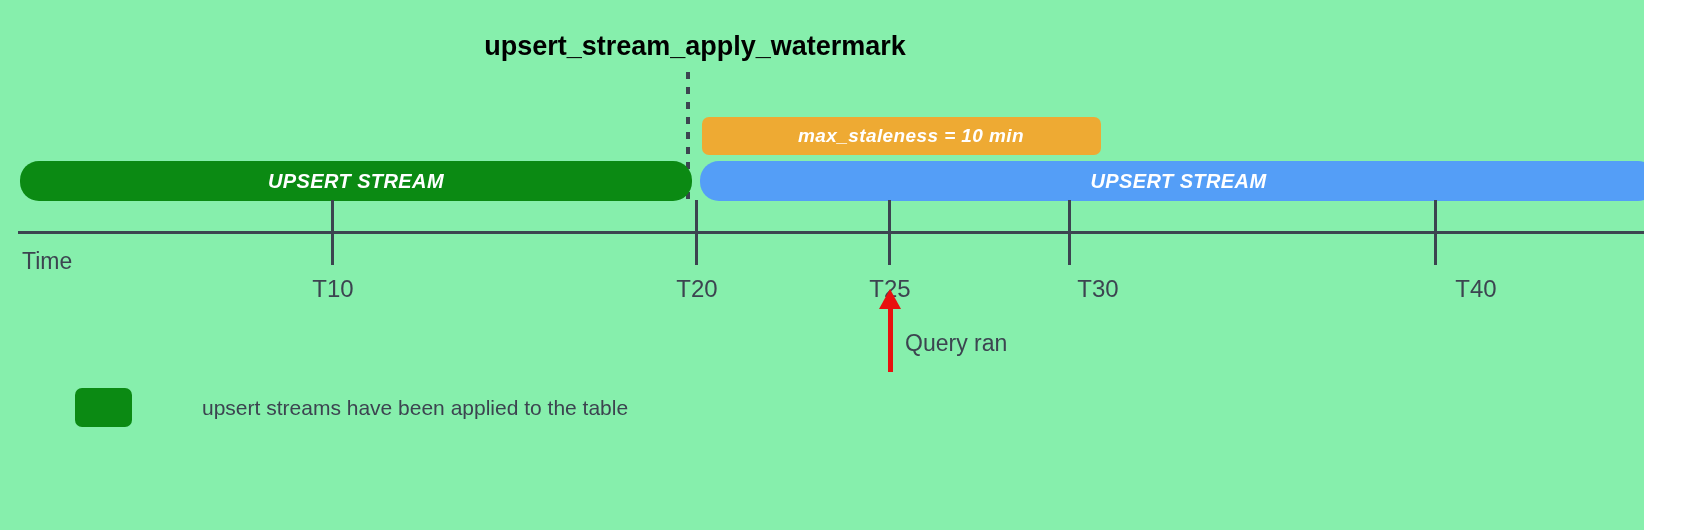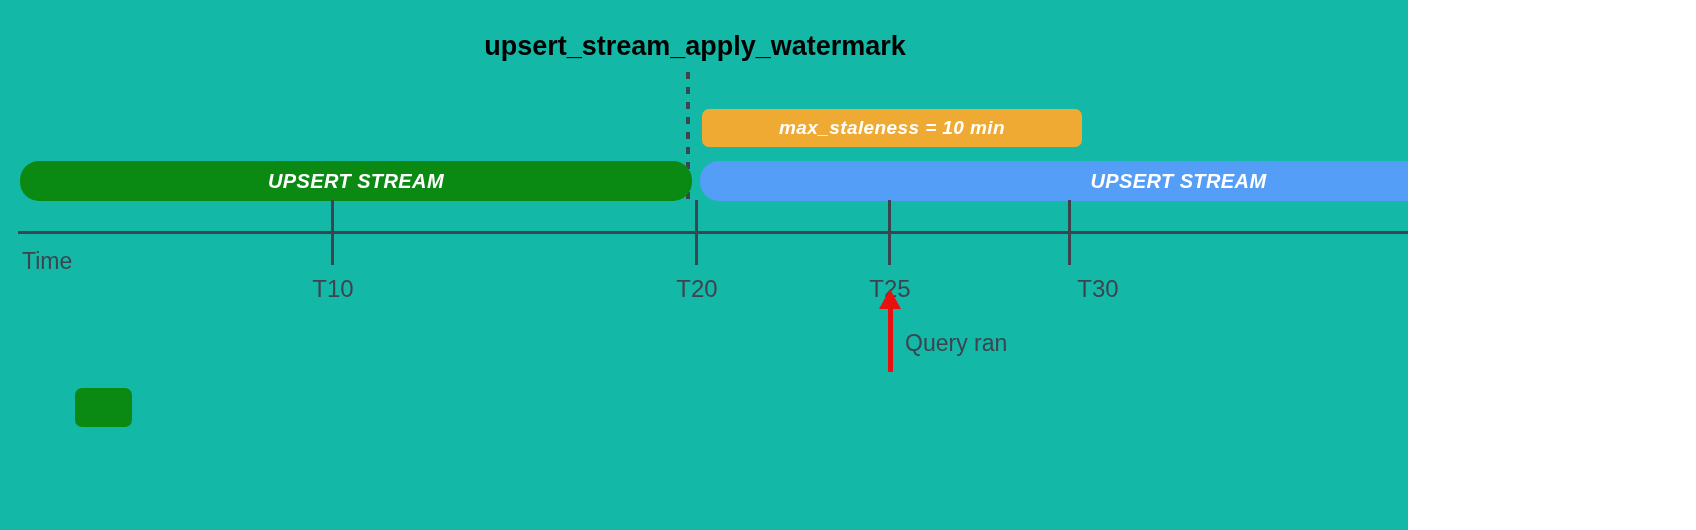--- a/index.html
+++ b/index.html
@@ -6,23 +6,23 @@
     margin: 0;
     padding: 0;
     background: #ffffff;
   }
   body {
     font-family: "Liberation Sans", sans-serif;
     -webkit-font-smoothing: antialiased;
   }
   #canvas {
     position: relative;
-    width: 1408px;
+    width: 1644px;
     height: 530px;
-    background: #14b8a6;
+    background: #86efac;
     overflow: hidden;
   }
 
   
   .diagram-title {
     position: absolute;
     left: 0;
     top: 31px;
     width: 1390px;
     text-align: center;
@@ -61,25 +61,26 @@
   .bar-label {
     font-size: 20px;
     font-weight: bold;
     font-style: italic;
     color: #ffffff;
     letter-spacing: 0.4px;
     white-space: nowrap;
   }
   .bar-staleness {
     left: 702px;
-    top: 109px;
+    top: 117px;
     width: 380px;
     height: 38px;
     background: #eeaa33;
     border-radius: 7px;
+    padding-left: 19px;
   }
   .bar-staleness .bar-label { font-size: 19px; }
 
   .bar-green {
     left: 20px;
     top: 161px;
     width: 672px;
     background: #0b8a13;
   }
   .bar-blue {
@@ -222,16 +223,17 @@
 
   <div class="tick" style="left:1434px"></div>
   <div class="tick-label" style="left:1476px">T40</div>
 
   <div class="query-arrow-head"></div>
   <div class="query-arrow-shaft"></div>
   <div class="query-label">Query ran</div>
 
   <div class="legend-row row-0">
     <span class="legend-swatch" style="background:#0b8a13"></span>
+    <span class="legend-text">upsert streams have been applied to the table</span>
   </div>
 
 
 </div>
 
 </body></html>

